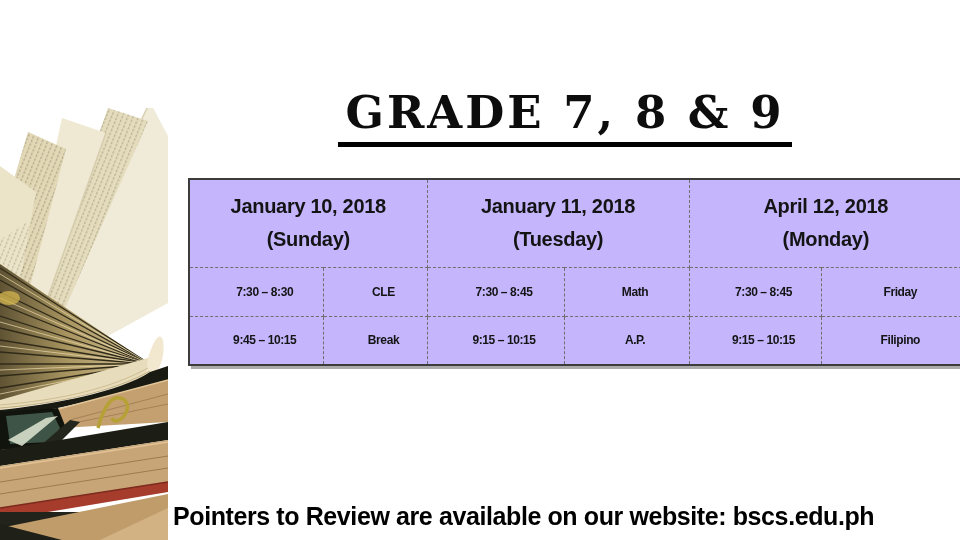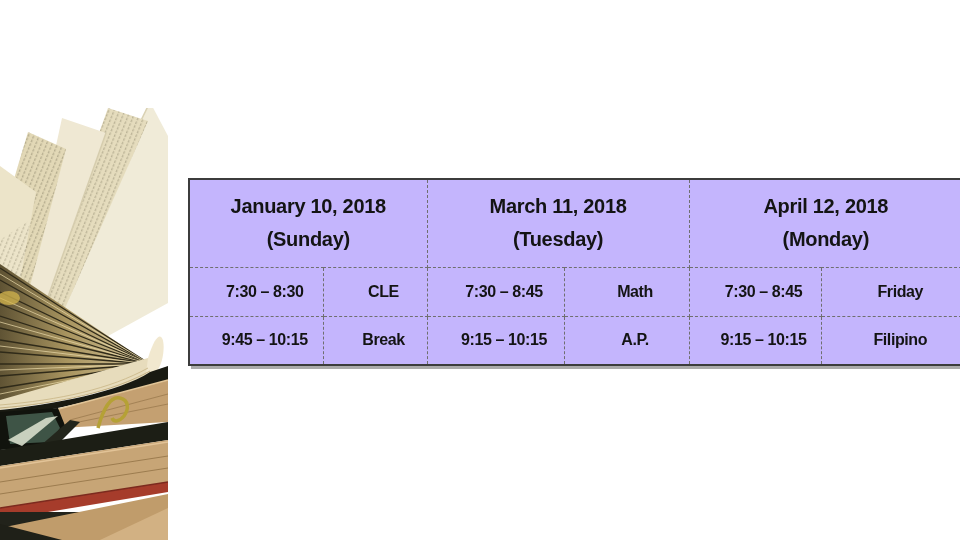--- a/index.html
+++ b/index.html
@@ -58,21 +58,21 @@
   }
   table.schedule thead th {
     height: 88px;
     font-size: 20px;
     font-weight: 700;
     letter-spacing: -0.3px;
   }
   table.schedule thead th .date-line { margin-bottom: 10px; }
   table.schedule tbody td {
     height: 49px;
-    font-size: 16px;
+    font-size: 12px;
     font-weight: 700;
     letter-spacing: -0.4px;
     padding-left: 17px;
   }
 
   .footer {
     position: absolute;
     left: 173px; top: 502px;
     width: 784px;
     font-size: 25px;
@@ -171,38 +171,41 @@
       <line x1="0" y1="386" x2="168" y2="360" stroke="#9c7c4f" stroke-width="1"></line>
       <polygon points="0,400 168,374 168,384 0,412" fill="#a63c2b"></polygon>
       <line x1="0" y1="400" x2="168" y2="374" stroke="#7c2a1e" stroke-width="1.5"></line>
       <rect y="404" width="168" height="28" fill="#22231b"></rect>
       <polygon points="0,420 168,386 168,432 0,432" fill="#c09c6b"></polygon>
       <polygon points="100,432 168,400 168,432" fill="#d2b183"></polygon>
       <polygon points="0,432 0,416 62,432" fill="#1f2018"></polygon>
     </g>
   </svg>
 
+  <div class="title">
+    <span class="underlined">GRADE 7, 8 &amp; 9</span>
+  </div>
 
   <table class="schedule">
     <colgroup>
       <col style="width:134px">
         <col style="width:104px">
       <col style="width:137px">
         <col style="width:125px">
       <col style="width:132px">
         <col style="width:142px">
     </colgroup>
     <thead>
       <tr>
         <th colspan="2">
           <div class="date-line">January 10, 2018</div>
           <div>(Sunday)</div>
         </th>
         <th colspan="2">
-          <div class="date-line">March 11, 2018</div>
+          <div class="date-line">January 11, 2018</div>
           <div>(Tuesday)</div>
         </th>
         <th colspan="2">
           <div class="date-line">April 12, 2018</div>
           <div>(Monday)</div>
         </th>
       </tr>
     </thead>
     <tbody>
       <tr>
@@ -217,14 +220,15 @@
         <td>9:45 – 10:15</td>
         <td>Break</td>
         <td>9:15 – 10:15</td>
         <td>A.P.</td>
         <td>9:15 – 10:15</td>
         <td>Filipino</td>
       </tr>
     </tbody>
   </table>
 
+  <div class="footer">Pointers to Review are available on our website: bscs.edu.ph</div>
 
 </div>
 
 </body></html>

